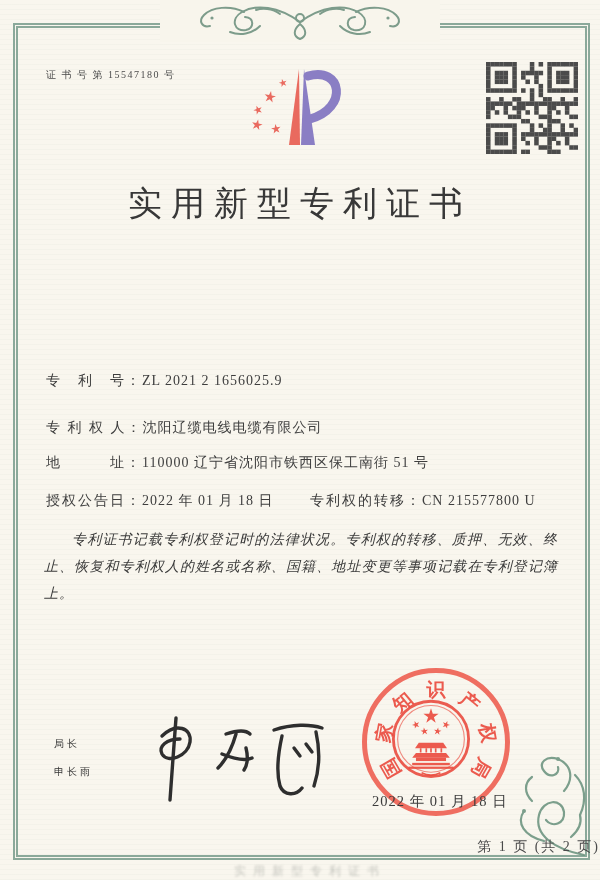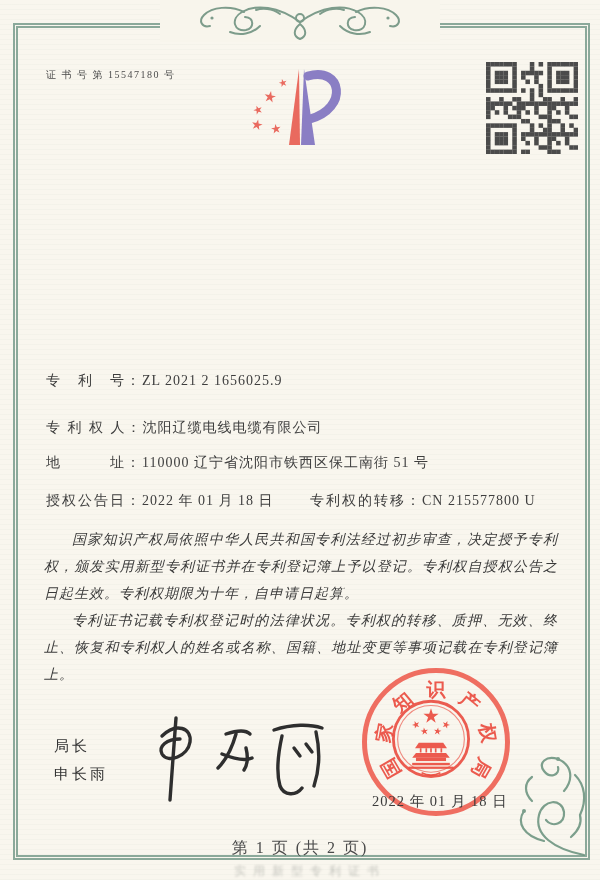--- a/index.html
+++ b/index.html
@@ -44,40 +44,40 @@
   .row-4{top:419px;} .row-5{top:454px;} .row-6{top:492px;}
   .field-right{position:absolute;left:264px;top:0;white-space:nowrap;}
   .body-text{
     position:absolute;left:44px;top:526px;width:514px;z-index:3;
     font-size:14px;line-height:27px;letter-spacing:1px;
     font-style:italic;color:#3a3a3a;text-align:justify;
   }
   .body-text p{margin:0;text-indent:2em;}
   .signer{position:absolute;left:54px;z-index:3;color:#333;
     font-family:"Liberation Sans","DejaVu Sans",sans-serif;
-    font-size:15px;letter-spacing:3px;}
+    font-size:10px;letter-spacing:3px;}
   .signer-role{top:737px;} .signer-name{top:765px;}
   .sig-svg{position:absolute;left:148px;top:708px;width:190px;height:100px;z-index:3;}
   .seal{
     position:absolute;left:362px;top:668px;width:138px;height:138px;z-index:4;
     border:5px solid rgba(236,77,64,.85);border-radius:50%;opacity:.95;
   }
   .seal-char{
     position:absolute;left:50%;top:50%;
     transform:translate(-50%,-50%) rotate(var(--a)) translateY(-52px);
     font-size:19px;font-weight:bold;color:rgba(233,67,54,.92);
   }
   .emblem{position:absolute;left:17px;top:17px;width:94px;height:94px;}
   .seal-date{
     position:absolute;left:372px;top:792px;z-index:5;
     font-size:14.5px;letter-spacing:1px;color:#3c3c3c;white-space:nowrap;
   }
   .page-footer{
-    position:absolute;left:0;right:0;top:838px;text-align:center;z-index:3;
-    font-size:16px;letter-spacing:2px;color:#4a4a4a;
+    position:absolute;left:0;right:0;top:838px;text-align:right;z-index:3;
+    font-size:14px;letter-spacing:2px;color:#4a4a4a;
   }
   .bleed{
     position:absolute;left:170px;top:863px;width:280px;text-align:center;z-index:1;
     font-size:12px;letter-spacing:7px;color:rgba(115,120,115,.38);
     filter:blur(1.1px);
   }
 </style>
 </head>
 <body>
 
@@ -361,39 +361,39 @@
         <rect x="21.90" y="87.62" width="4.53" height="4.53"></rect>
         <rect x="26.29" y="87.62" width="4.53" height="4.53"></rect>
         <rect x="35.05" y="87.62" width="4.53" height="4.53"></rect>
         <rect x="39.43" y="87.62" width="4.53" height="4.53"></rect>
         <rect x="61.33" y="87.62" width="4.53" height="4.53"></rect>
         <rect x="65.71" y="87.62" width="4.53" height="4.53"></rect>
         <rect x="70.10" y="87.62" width="4.53" height="4.53"></rect>
       </svg>
   </div>
 
+  <div class="page-title">实用新型专利证书</div>
 
   <div class="field-row row-2">
     <span class="field-label">专　利　号：</span><span class="field-value">ZL 2021 2 1656025.9</span>
   </div>
   <div class="field-row row-4">
     <span class="field-label">专 利 权 人：</span><span class="field-value">沈阳辽缆电线电缆有限公司</span>
   </div>
   <div class="field-row row-5">
     <span class="field-label">地　　　址：</span><span class="field-value">110000 辽宁省沈阳市铁西区保工南街 51 号</span>
   </div>
   <div class="field-row row-6">
     <span class="field-label">授权公告日：</span><span class="field-value">2022 年 01 月 18 日</span>
     <span class="field-right">
       <span class="field-label">专利权的转移：</span><span class="field-value">CN 215577800 U</span>
     </span>
   </div>
 
   <div class="body-text">
-    <p>国家知识产权局依照中华人民共和国专利法经过初步审查，决定授予专利权，颁发实用新型专利证书并在专利登记簿上予以登记。专利权自授权公告之日起生效。专利权期限为十年，自申请日起算。</p>
     <p>专利证书记载专利权登记时的法律状况。专利权的转移、质押、无效、终止、恢复和专利权人的姓名或名称、国籍、地址变更等事项记载在专利登记簿上。</p>
   </div>
 
   <div class="signer signer-role">局长</div>
   <div class="signer signer-name">申长雨</div>
 
   <div class="sig-svg">
     <svg viewBox="0 0 190 100" width="190" height="100" fill="none" stroke="#2e2e2e" stroke-width="3.4" stroke-linecap="round">
       <path d="M28,10 C26,34 24,66 22,92"></path>
       <path d="M14,28 C28,14 44,20 42,34 C40,48 20,56 14,46 C10,38 19,31 32,31"></path>

